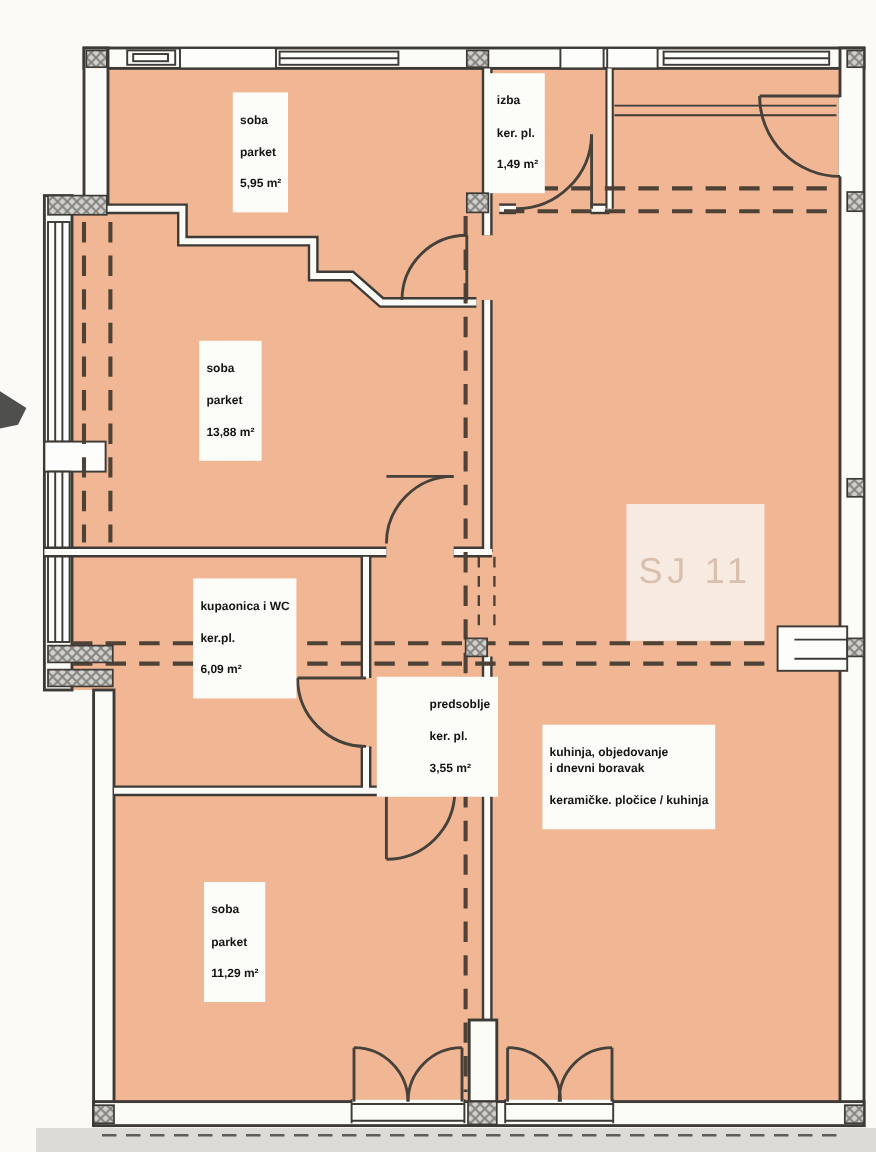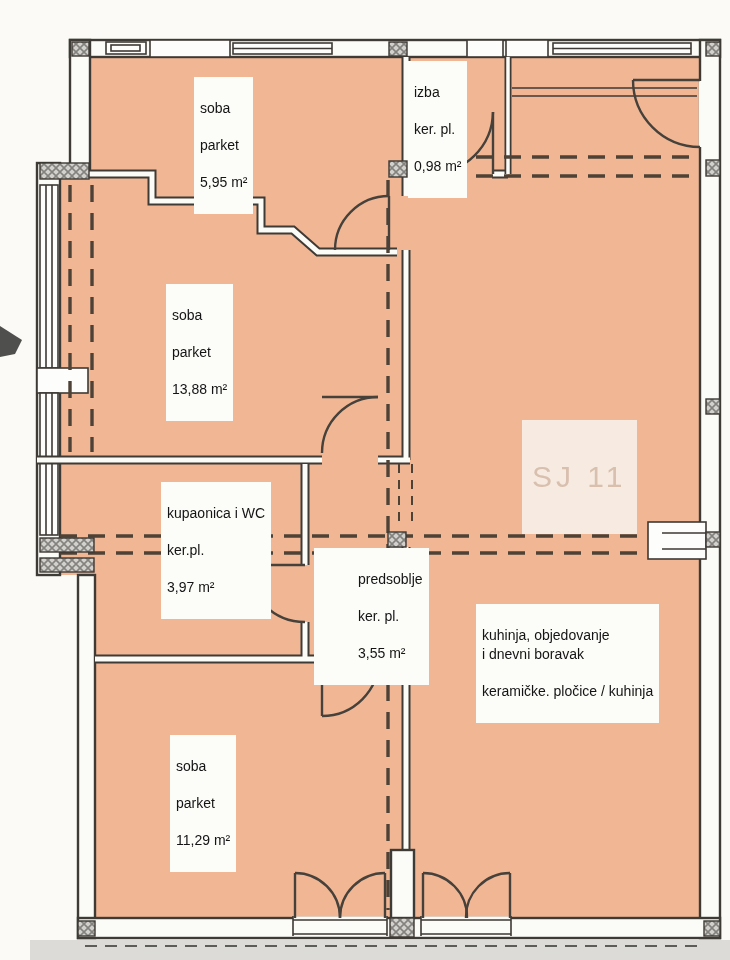--- a/index.html
+++ b/index.html
@@ -13,21 +13,21 @@
   .ww7 path{stroke:#fbfbf8;stroke-width:3.5;fill:none;}
   .thin{stroke:#3e3a35;stroke-width:1.6;fill:none;}
   .arc path{stroke:#46413a;stroke-width:2.4;fill:none;}
   .dash path{stroke:#4e4236;stroke-width:3.4;fill:none;stroke-dasharray:17 11;}
   .dash2 path{stroke:#4e4236;stroke-width:2;fill:none;stroke-dasharray:9 7;}
   .dashg path{stroke:#5c5c58;stroke-width:2;fill:none;stroke-dasharray:12 8;}
   rect.wall{fill:#fbfbf8;stroke:#3e3a35;stroke-width:2.4;}
   rect.win{fill:#fdfdfb;stroke:#3e3a35;stroke-width:1.6;}
   rect.hat{fill:url(#hatch);stroke:#3e3a35;stroke-width:1.4;}
   .lbl{position:absolute;background:#fcfcf9;color:#141414;
-       font-weight:normal;font-size:14px;line-height:1.32;padding:4px 6px;
+       font-weight:bold;font-size:10px;line-height:1.32;padding:4px 6px;
        white-space:pre-line;}
   .lbl span{display:block;}
   #lbl-sj{background:#f7ebe1;color:#d8bfae;font-weight:400;font-size:30px;
           letter-spacing:4px;padding:3px 10px;line-height:1.2;}
 </style>
 </head>
 <body>
 
 <div class="stage">
 <svg width="730" height="960" viewBox="0 0 730 960">
@@ -191,43 +191,43 @@
 </svg>
 
 <div class="lbl" id="lbl-soba1" style="left:194px;top:77px;">
   <span>soba</span>
   <span>parket</span>
   <span>5,95 m²</span>
 </div>
 <div class="lbl" id="lbl-izba" style="left:408px;top:61px;">
   <span>izba</span>
   <span>ker. pl.</span>
-  <span>0,98 m²</span>
+  <span>1,49 m²</span>
 </div>
 <div class="lbl" id="lbl-soba2" style="left:166px;top:284px;">
   <span>soba</span>
   <span>parket</span>
   <span>13,88 m²</span>
 </div>
 <div class="lbl" id="lbl-kupaonica" style="left:161px;top:482px;">
   <span>kupaonica i WC</span>
   <span>ker.pl.</span>
-  <span>3,97 m²</span>
-</div>
-<div class="lbl" id="lbl-predsoblje" style="left:314px;top:548px;padding-left:44px;">
+  <span>6,09 m²</span>
+</div>
+<div class="lbl" id="lbl-predsoblje" style="left:314px;top:564px;padding-left:44px;">
   <span>predsoblje</span>
   <span>ker. pl.</span>
   <span>3,55 m²</span>
 </div>
 <div class="lbl" id="lbl-soba3" style="left:170px;top:735px;">
   <span>soba</span>
   <span>parket</span>
   <span>11,29 m²</span>
 </div>
-<div class="lbl" id="lbl-kuhinja" style="left:476px;top:604px;">
+<div class="lbl" id="lbl-kuhinja" style="left:452px;top:604px;">
   <span>kuhinja, objedovanje
 i dnevni boravak</span>
   <span>keramičke. pločice / kuhinja</span>
 </div>
 <div class="lbl" id="lbl-sj" style="left:522px;top:420px;">
   <span>SJ 11</span>
 </div>
 </div>
 
 </body></html>

